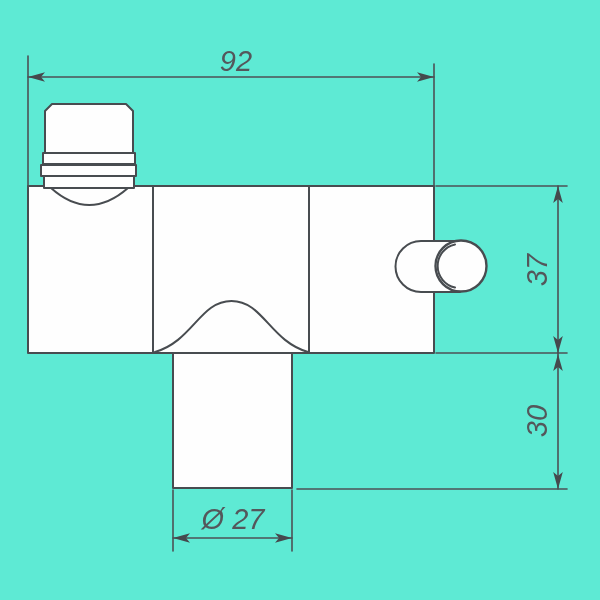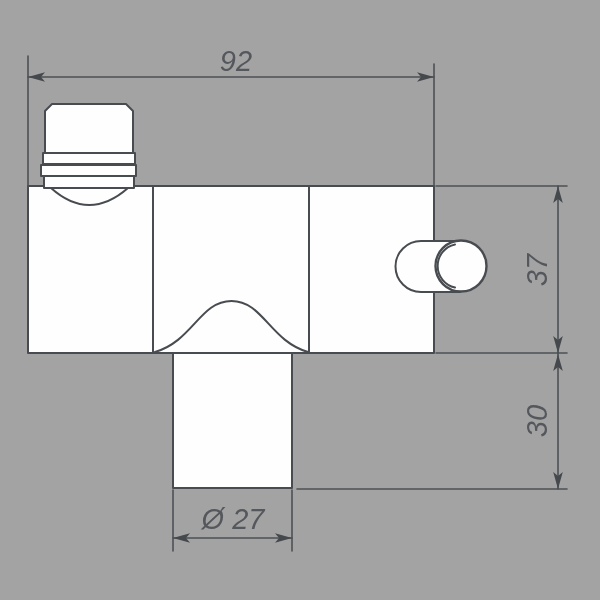--- a/index.html
+++ b/index.html
@@ -1,19 +1,19 @@
 <!DOCTYPE html>
 <html><head>
 <meta charset="utf-8">
 <style>
   html,body{margin:0;padding:0;}
   .canvas{
     position:relative;
     width:600px;height:600px;
-    background:#a3a3a3;
+    background:#5eead4;
     overflow:hidden;
     font-family:"Liberation Sans", sans-serif;
   }
   svg{display:block;}
   .obj{stroke:#484c50;stroke-width:2;fill:none;stroke-linejoin:round;stroke-linecap:round;}
   .obj-fill{stroke:#484c50;stroke-width:2;fill:#fefefe;stroke-linejoin:round;}
   .obj-thick{stroke:#484c50;stroke-width:2.4;fill:#fefefe;}
   .dim{stroke:#4d5155;stroke-width:1.6;fill:none;stroke-linecap:round;}
   .arrow{fill:#45494d;stroke:none;}
   .dim-text{

